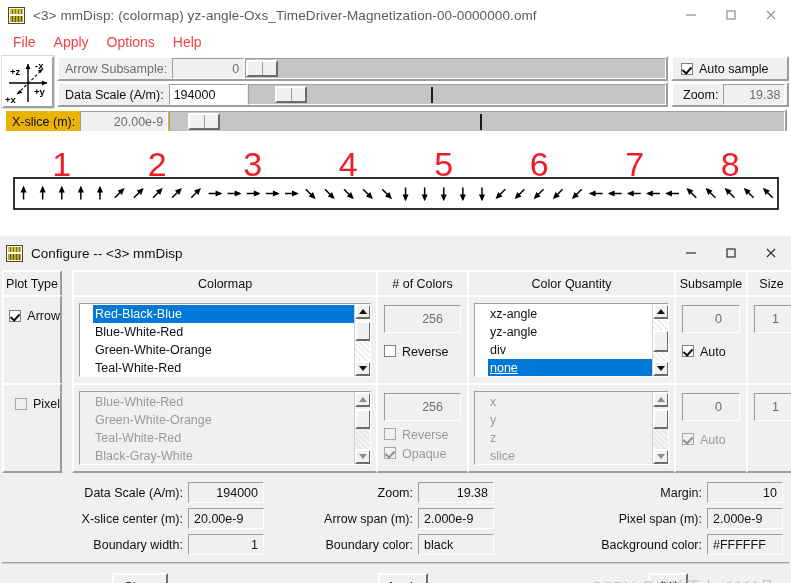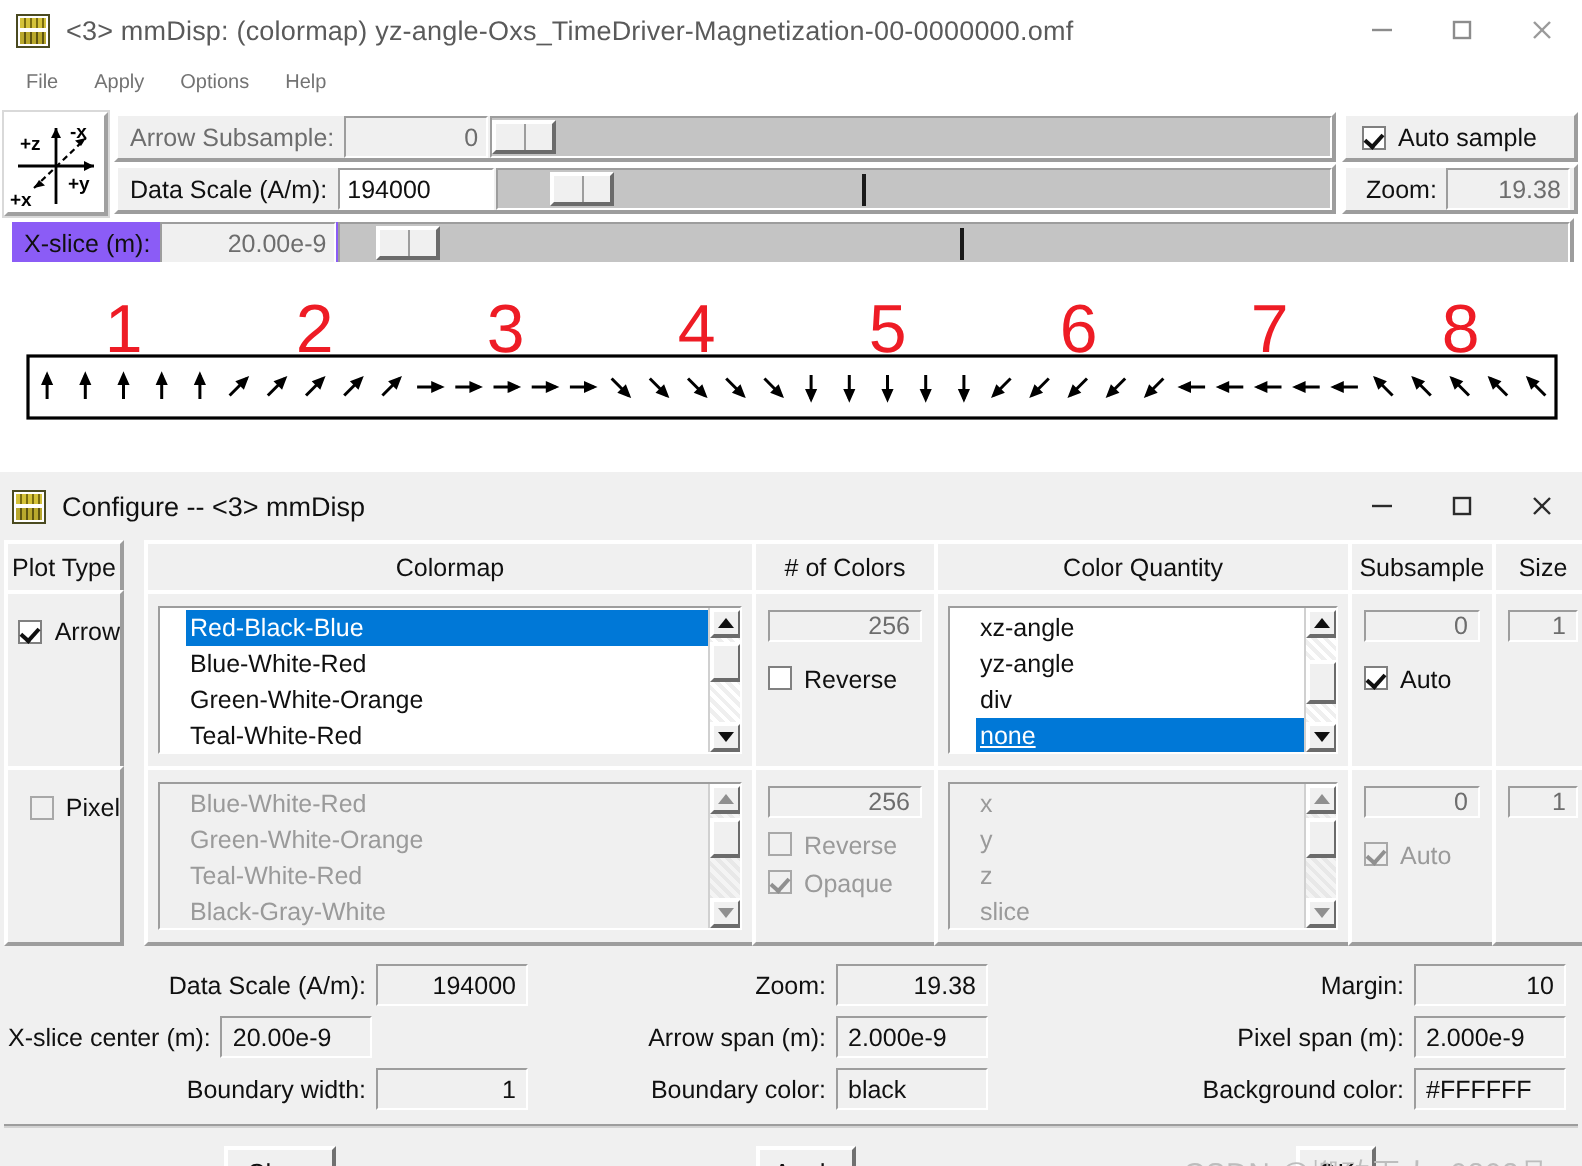--- a/index.html
+++ b/index.html
@@ -37,21 +37,21 @@
   }
   .win-btns { margin-left: auto; display: flex; height: 30px; }
   .win-btn {
     width: 40px; height: 30px; display: flex; align-items: center; justify-content: center;
     color: #8c8c8c; font-size: 14px; line-height: 1;
   }
   .win-btn svg { display: block; }
 
   .menubar { height: 24px; display: flex; align-items: center; padding-left: 4px; background: #ffffff; }
   .menu-item {
-    font-size: 10px; color: #737373; padding: 2px 9px; line-height: 18px;
+    font-size: 14px; color: #ef4444; padding: 2px 9px; line-height: 18px;
   }
 
   
   .toolbar { padding: 2px 2px 0 2px; }
   .tb-row { display: flex; align-items: stretch; margin-bottom: 1px; }
 
   .axis-box {
     width: 52px; height: 52px; flex: 0 0 52px; position: relative;
     background: #ffffff; border: 2px solid; border-color: #fff #a0a0a0 #a0a0a0 #fff;
     outline: 1px solid #d9d9d9;
@@ -110,21 +110,21 @@
     border: solid #101010; border-width: 0 2px 2px 0; transform: rotate(42deg);
   }
   .cb.dim { background: #f0f0f0; border-color: #a8a8a8; }
   .cb.dim.checked::after { border-color: #909090; }
   .cb-lbl { font-size: 12.5px; color: #101010; white-space: nowrap; }
   .cb-lbl.dim { color: #9a9a9a; }
 
   
   .xslice-row {
     display: flex; align-items: center; height: 25px; margin: 1px 2px 0 2px;
-    border: 2px solid; border-color: #ffffff #9d9d9d #9d9d9d #ffffff; background: #8b5cf6;
+    border: 2px solid; border-color: #ffffff #9d9d9d #9d9d9d #ffffff; background: #eab308;
   }
 
   
   .plot { position: absolute; left: 0; top: 131px; width: 791px; height: 105px; background: #ffffff; }
   .plot svg { display: block; }
 
   
   .cfg { position: absolute; left: 0; top: 236px; width: 791px; height: 347px; background: #f0f0f0; }
   .cfg-title {
     height: 34px; display: flex; align-items: center; padding-left: 6px; background: #f0f0f0;
@@ -185,24 +185,24 @@
     border: 2px solid; border-color: #ffffff #6b6b6b #6b6b6b #ffffff;
   }
   .arrow-gly { width: 0; height: 0; border-left: 4px solid transparent; border-right: 4px solid transparent; }
   .arrow-gly.u { border-bottom: 5px solid #101010; }
   .arrow-gly.d { border-top: 5px solid #101010; }
   .arrow-gly.dimg.u { border-bottom-color: #8f8f8f; }
   .arrow-gly.dimg.d { border-top-color: #8f8f8f; }
 
   .cell-inner { padding: 8px 6px 6px 6px; }
   .num-entry {
-    height: 16px; background: #f0f0f0; border: 1px solid;
+    height: 28px; background: #f0f0f0; border: 1px solid;
     border-color: #9d9d9d #ffffff #ffffff #9d9d9d;
     font-size: 12.5px; color: #6d6d6d; display: flex; align-items: center;
-    justify-content: flex-end; padding: 0 5px;
+    justify-content: flex-end; padding: 0 17px;
   }
   .chk-line { display: flex; align-items: flex-start; margin-top: 12px; }
 
   .plottype-inner { padding: 12px 0 0 4px; display: flex; align-items: center; justify-content: flex-end; }
 
   
   .settings { padding: 8px 2px 0 2px; }
   .s-row { display: flex; align-items: center; height: 23px; margin-bottom: 3px; }
   .s-grp { display: flex; align-items: center; justify-content: flex-end; }
   .s-lbl { font-size: 12.5px; color: #101010; margin-right: 5px; white-space: nowrap; }
@@ -626,21 +626,21 @@
             <span class="s-lbl">Zoom:</span>
             <span class="s-entry right" style="width:76px;">19.38</span>
           </div>
           <div class="s-grp" style="flex:1 1 auto; justify-content:flex-end; padding-right:4px;">
             <span class="s-lbl">Margin:</span>
             <span class="s-entry right" style="width:76px;">10</span>
           </div>
         </div>
 
         <div class="s-row">
-          <div class="s-grp" style="width:260px; justify-content:flex-start;">
+          <div class="s-grp" style="width:260px; justify-content:flex-end;">
             <span class="s-lbl">X-slice center (m):</span>
             <span class="s-entry left" style="width:76px;">20.00e-9</span>
           </div>
           <div class="s-grp" style="width:230px; justify-content:flex-end;">
             <span class="s-lbl">Arrow span (m):</span>
             <span class="s-entry left" style="width:76px;">2.000e-9</span>
           </div>
           <div class="s-grp" style="flex:1 1 auto; justify-content:flex-end; padding-right:4px;">
             <span class="s-lbl">Pixel span (m):</span>
             <span class="s-entry left" style="width:76px;">2.000e-9</span>

